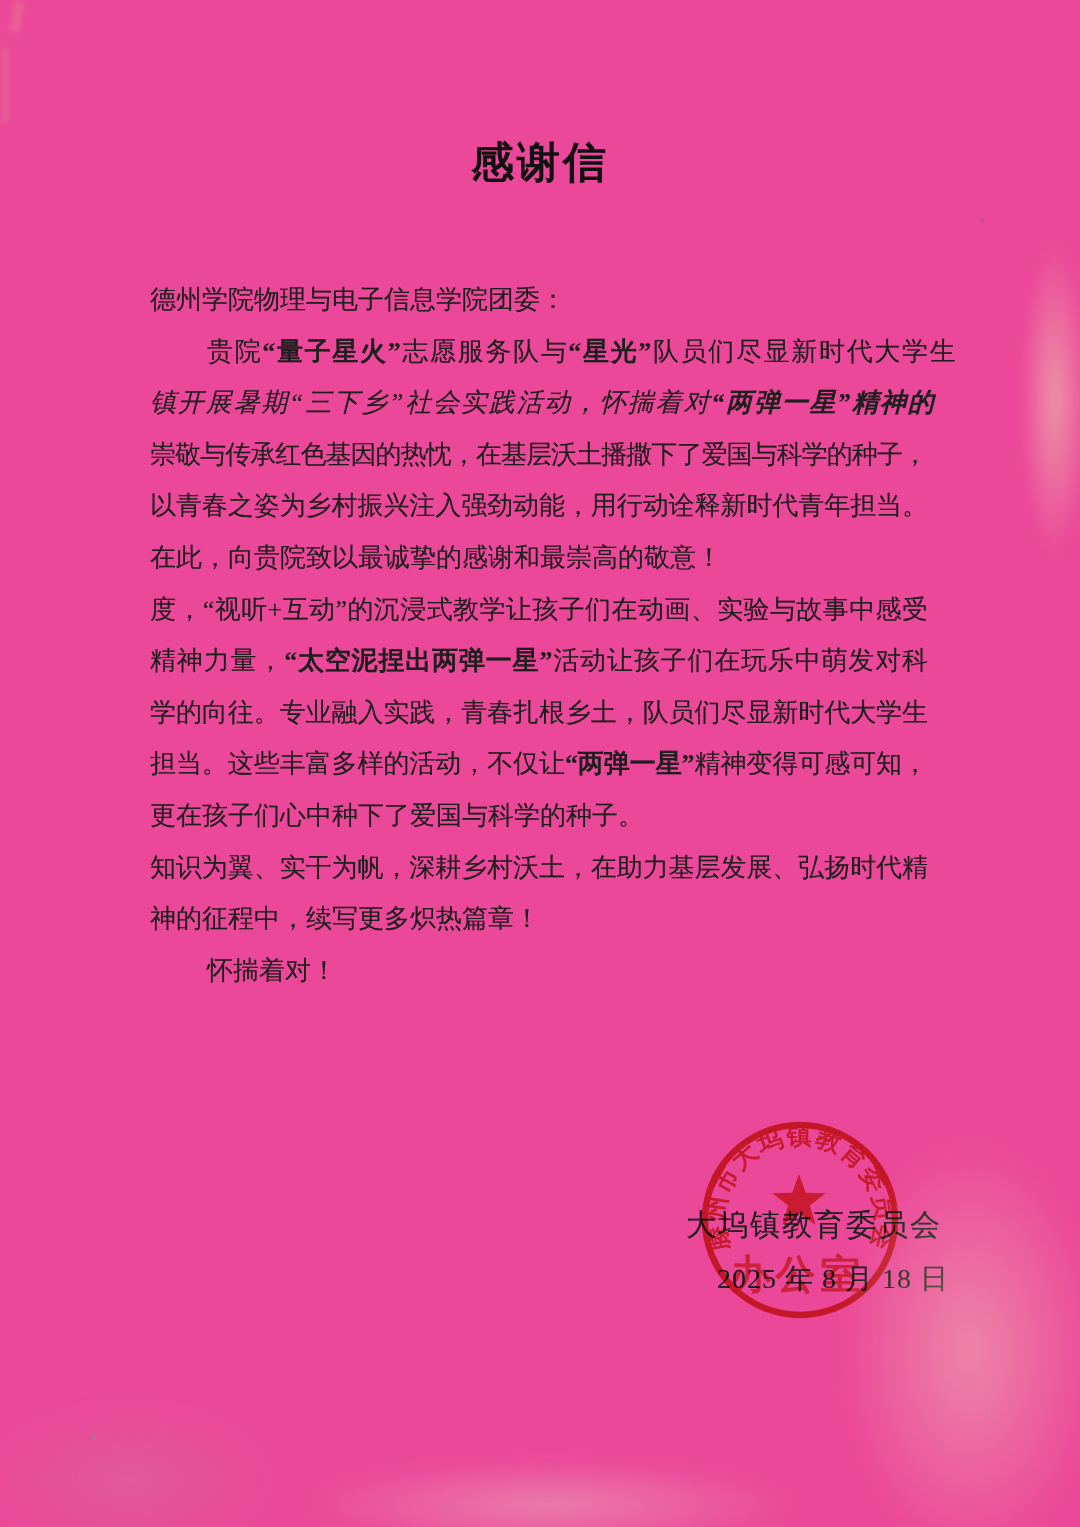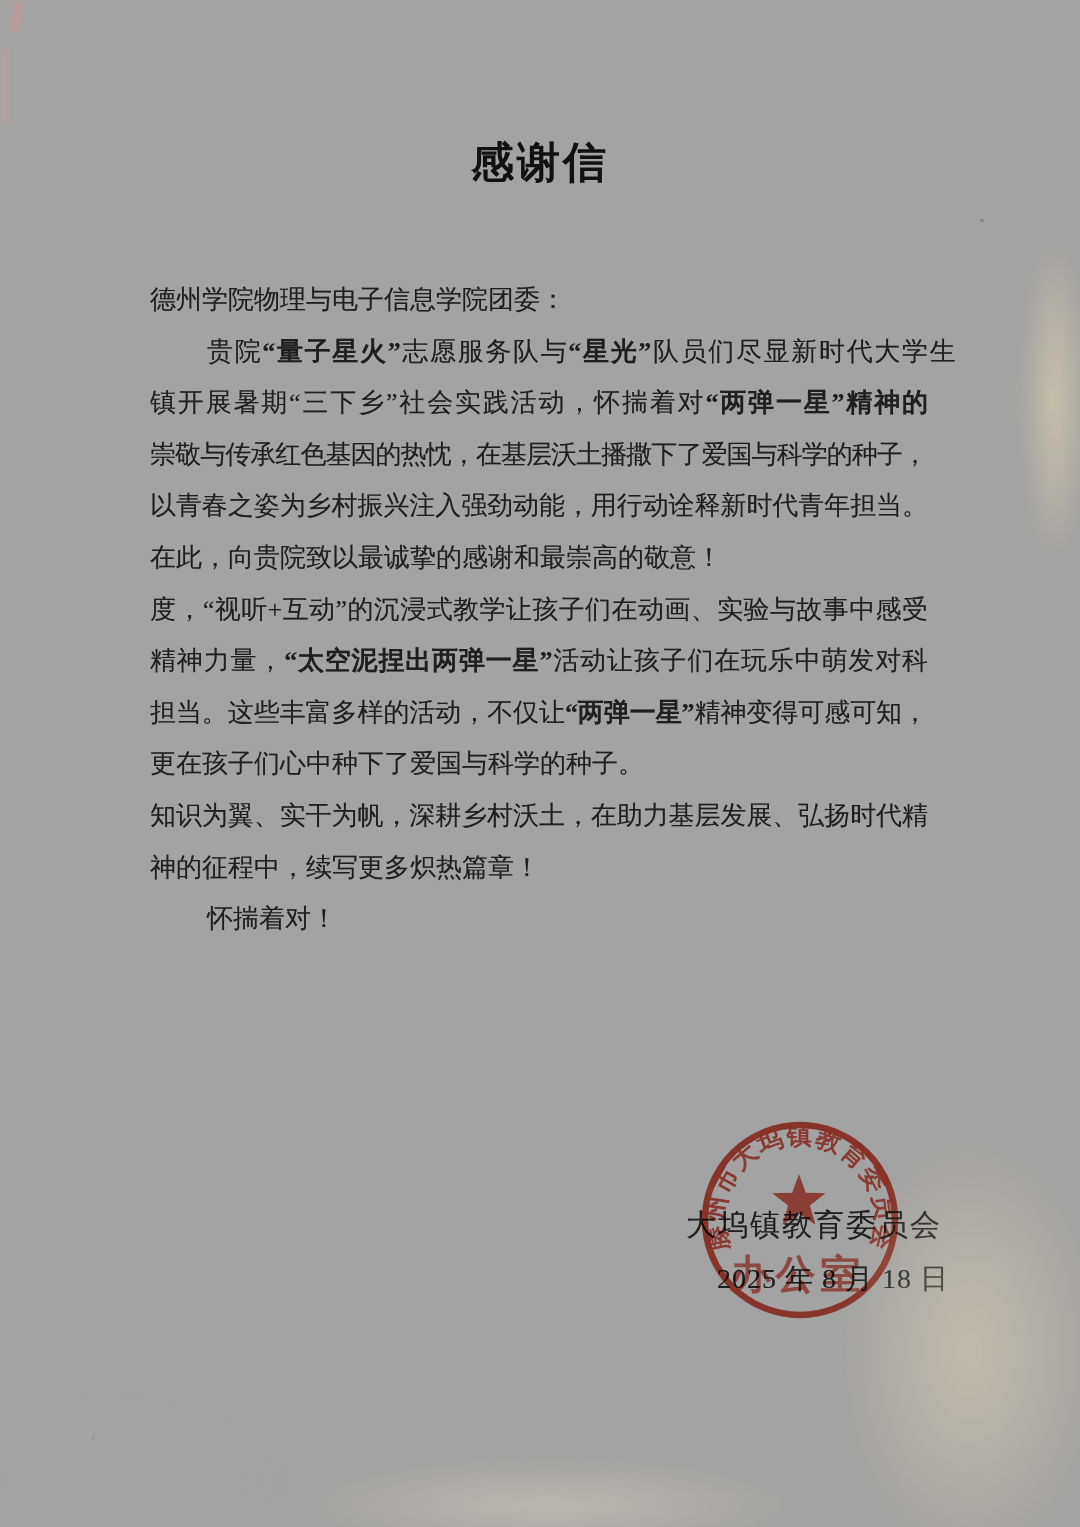--- a/index.html
+++ b/index.html
@@ -1,18 +1,18 @@
 <!DOCTYPE html>
 <html lang="zh" style="--seal: #cf3a28;"><head>
 <meta charset="utf-8">
 <style>
   html,body{margin:0;padding:0;background:#e9e9e9;}
   .page{
     position:relative;width:1080px;height:1527px;margin:0 auto;
-    background:#a3a3a3;overflow:hidden;
+    background:#ec4899;overflow:hidden;
     font-family:"Liberation Serif","DejaVu Serif",serif;color:#1f1f1f;
   }
   .title{
     position:absolute;top:134px;left:0;width:100%;text-align:center;
     font-size:43px;font-weight:700;letter-spacing:3px;color:#111;
   }
   .body{position:absolute;left:150px;top:274px;width:778px;}
   .line{
     line-height:51.6px;font-size:26px;white-space:nowrap;
     text-shadow:0 0 .6px rgba(20,20,20,.35);
@@ -51,26 +51,27 @@
 </head>
 <body>
 
 <div class="page" style="color: rgb(31, 31, 31);">
 
   <div class="title">感谢信</div>
 
   <div class="body">
     <div class="line"><span>德州学院物理与电子信息学院团委：</span></div>
     <div class="line indent fill" style="letter-spacing: 1.66667px;"><span>贵院</span><span class="b">“量子星火”</span><span>志愿服务队与</span><span class="b">“星光”</span><span>队员们尽显新时代大学生</span></div>
-    <div class="line fill" style="letter-spacing: 1.82435px;"><span>镇开展暑期“三下乡”社会实践活动，怀揣着对</span><span class="b">“两弹一星”</span><span class="b">精神的</span></div>
+    <div class="line fill" style="letter-spacing: 1.82435px; font-style: italic;"><span>镇开展暑期“三下乡”社会实践活动，怀揣着对</span><span class="b">“两弹一星”</span><span class="b">精神的</span></div>
     <div class="line fill" style="letter-spacing: -0.933333px;"><span>崇敬与传承红色基因的热忱，在基层沃土播撒下了爱国与科学的种子，</span></div>
     <div class="line fill" style="letter-spacing: -0.0689655px;"><span>以青春之姿为乡村振兴注入强劲动能，用行动诠释新时代青年担当。</span></div>
     <div class="line"><span>在此，向贵院致以最诚挚的感谢和最崇高的敬意！</span></div>
     <div class="line fill" style="letter-spacing: 0.408333px;"><span>度，“视听+互动”的沉浸式教学让孩子们在动画、实验与故事中感受</span></div>
     <div class="line fill" style="letter-spacing: 0.827586px;"><span>精神力量，</span><span class="b">“太空泥捏出两弹一星”</span><span>活动让孩子们在玩乐中萌发对科</span></div>
+    <div class="line fill" style="letter-spacing: -0.0689655px;"><span>学的向往。专业融入实践，青春扎根乡土，队员们尽显新时代大学生</span></div>
     <div class="line fill" style="letter-spacing: -0.0666667px;"><span>担当。这些丰富多样的活动，不仅让</span><span class="b">“两弹一星”</span><span>精神变得可感可知，</span></div>
     <div class="line"><span>更在孩子们心中种下了爱国与科学的种子。</span></div>
     <div class="line fill" style="letter-spacing: -0.0689655px;"><span>知识为翼、实干为帆，深耕乡村沃土，在助力基层发展、弘扬时代精</span></div>
     <div class="line"><span>神的征程中，续写更多炽热篇章！</span></div>
     <div class="line indent"><span>怀揣着对！</span></div>
   </div>
 
   <div class="sig">大坞镇教育委员会</div>
   <div class="date">2025 年 8 月 18 日</div>
 

